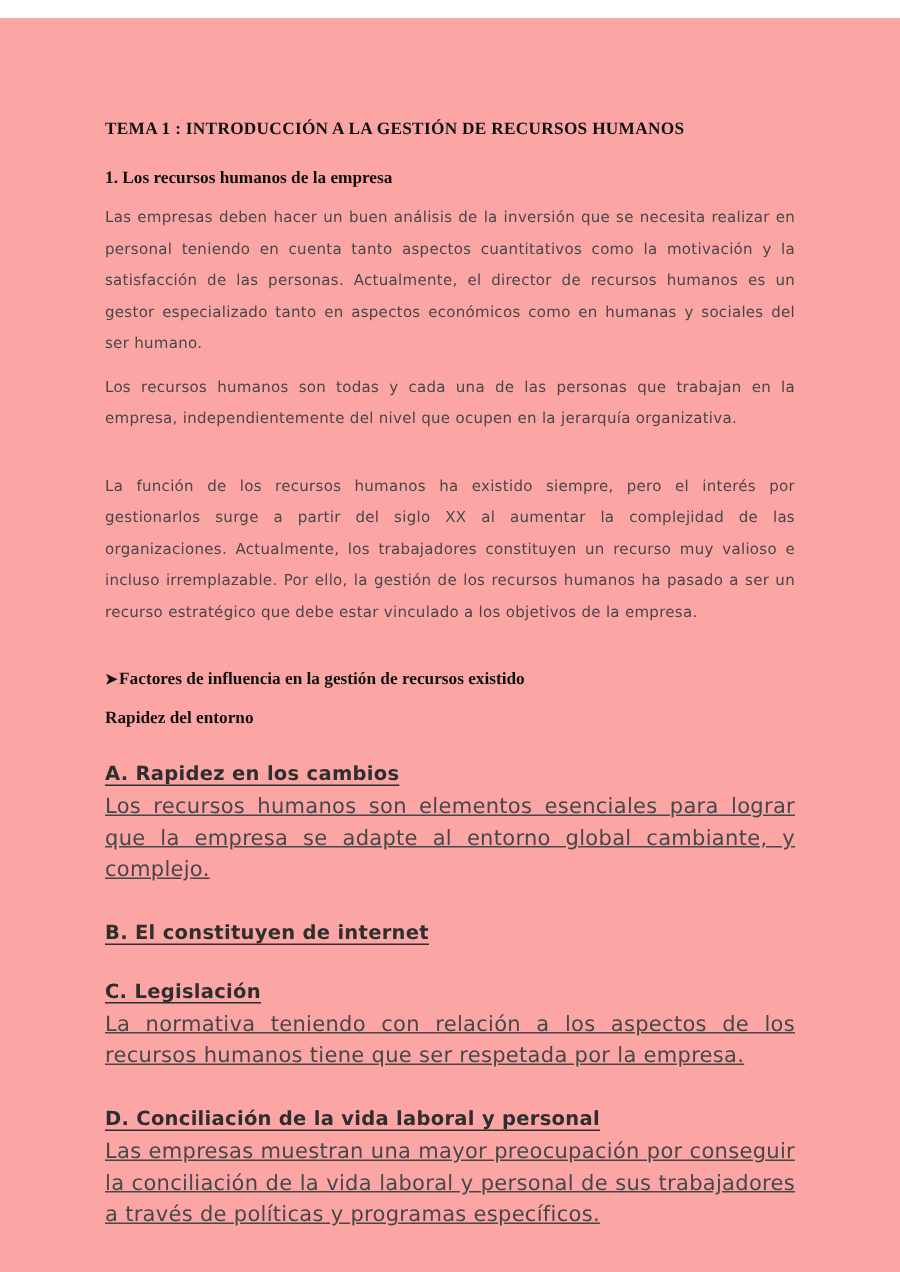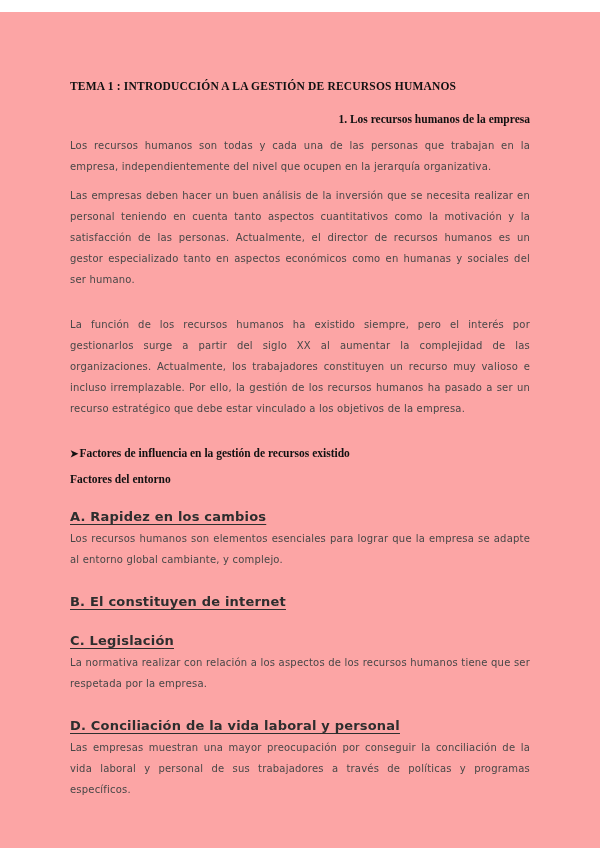--- a/index.html
+++ b/index.html
@@ -25,21 +25,20 @@
     color: #111111;
     letter-spacing: 0.2px;
     margin: 0 0 21px 0;
   }
   .serif-heading {
     font-family: "Liberation Serif", serif;
     font-weight: bold;
     font-size: 11.5px;
     color: #111111;
     margin: 0 0 10px 0;
-    text-align: right;
   }
   .body-text {
     font-family: "DejaVu Sans", sans-serif;
     font-size: 10px;
     line-height: 21px;
     color: #474747;
     text-align: justify;
     letter-spacing: 0.2px;
     margin: 0 0 8px 0;
   }
@@ -71,62 +70,63 @@
     font-size: 13px;
     color: #2e2e2e;
     letter-spacing: 0.2px;
     text-decoration: underline;
     text-underline-offset: 3px;
     text-decoration-thickness: 1px;
     margin: 24px 0 4px 0;
   }
   .factor-text {
     font-family: "DejaVu Sans", sans-serif;
-    font-size: 10px;
+    font-size: 14px;
     line-height: 21px;
     color: #474747;
     text-align: justify;
     letter-spacing: 0.2px;
     margin: 0;
+    text-decoration: underline;
   }
 </style>
 </head>
 <body>
 
 <div class="page">
 
   <h1 class="doc-title">TEMA 1 : INTRODUCCIÓN A LA GESTIÓN DE RECURSOS HUMANOS</h1>
 
   <h2 class="serif-heading">1. Los recursos humanos de la empresa</h2>
 
+  <p class="body-text">Las empresas deben hacer un buen análisis de la inversión que se necesita realizar en personal teniendo en cuenta tanto aspectos cuantitativos como la motivación y la satisfacción de las personas. Actualmente, el director de recursos humanos es un gestor especializado tanto en aspectos económicos como en humanas y sociales del ser humano.</p>
+
   <p class="body-text">Los recursos humanos son todas y cada una de las personas que trabajan en la empresa, independientemente del nivel que ocupen en la jerarquía organizativa.</p>
-
-  <p class="body-text">Las empresas deben hacer un buen análisis de la inversión que se necesita realizar en personal teniendo en cuenta tanto aspectos cuantitativos como la motivación y la satisfacción de las personas. Actualmente, el director de recursos humanos es un gestor especializado tanto en aspectos económicos como en humanas y sociales del ser humano.</p>
 
   <p class="body-text gap-above">La función de los recursos humanos ha existido siempre, pero el interés por gestionarlos surge  a partir del siglo XX al aumentar la complejidad de las organizaciones. Actualmente, los trabajadores constituyen un recurso muy valioso e incluso irremplazable. Por ello, la gestión de los recursos humanos ha pasado a ser un recurso estratégico que debe estar vinculado a los objetivos de la empresa.</p>
 
   <h2 class="arrow-heading">
     <span class="arrow">➤</span><span>Factores de influencia en la gestión de recursos existido</span>
   </h2>
 
-  <h3 class="sub-serif-heading">Factores del entorno</h3>
+  <h3 class="sub-serif-heading">Rapidez del entorno</h3>
 
 
   <div>
     <h4 class="factor-label">A. Rapidez en los cambios</h4>
     <p class="factor-text">Los recursos humanos son elementos esenciales para lograr que la empresa se adapte al entorno global cambiante, y complejo.</p>
   </div>
 
   <div>
     <h4 class="factor-label">B. El constituyen de internet</h4>
   </div>
 
   <div>
     <h4 class="factor-label">C. Legislación</h4>
-    <p class="factor-text">La normativa realizar con relación a los aspectos de los recursos humanos tiene que ser respetada por la empresa.</p>
+    <p class="factor-text">La normativa teniendo con relación a los aspectos de los recursos humanos tiene que ser respetada por la empresa.</p>
   </div>
 
   <div>
     <h4 class="factor-label">D. Conciliación de la vida laboral y personal</h4>
     <p class="factor-text">Las empresas muestran una mayor preocupación por conseguir la conciliación de la vida laboral y personal de sus trabajadores a través de políticas y programas específicos.</p>
   </div>
 
 </div>
 
 </body></html>

